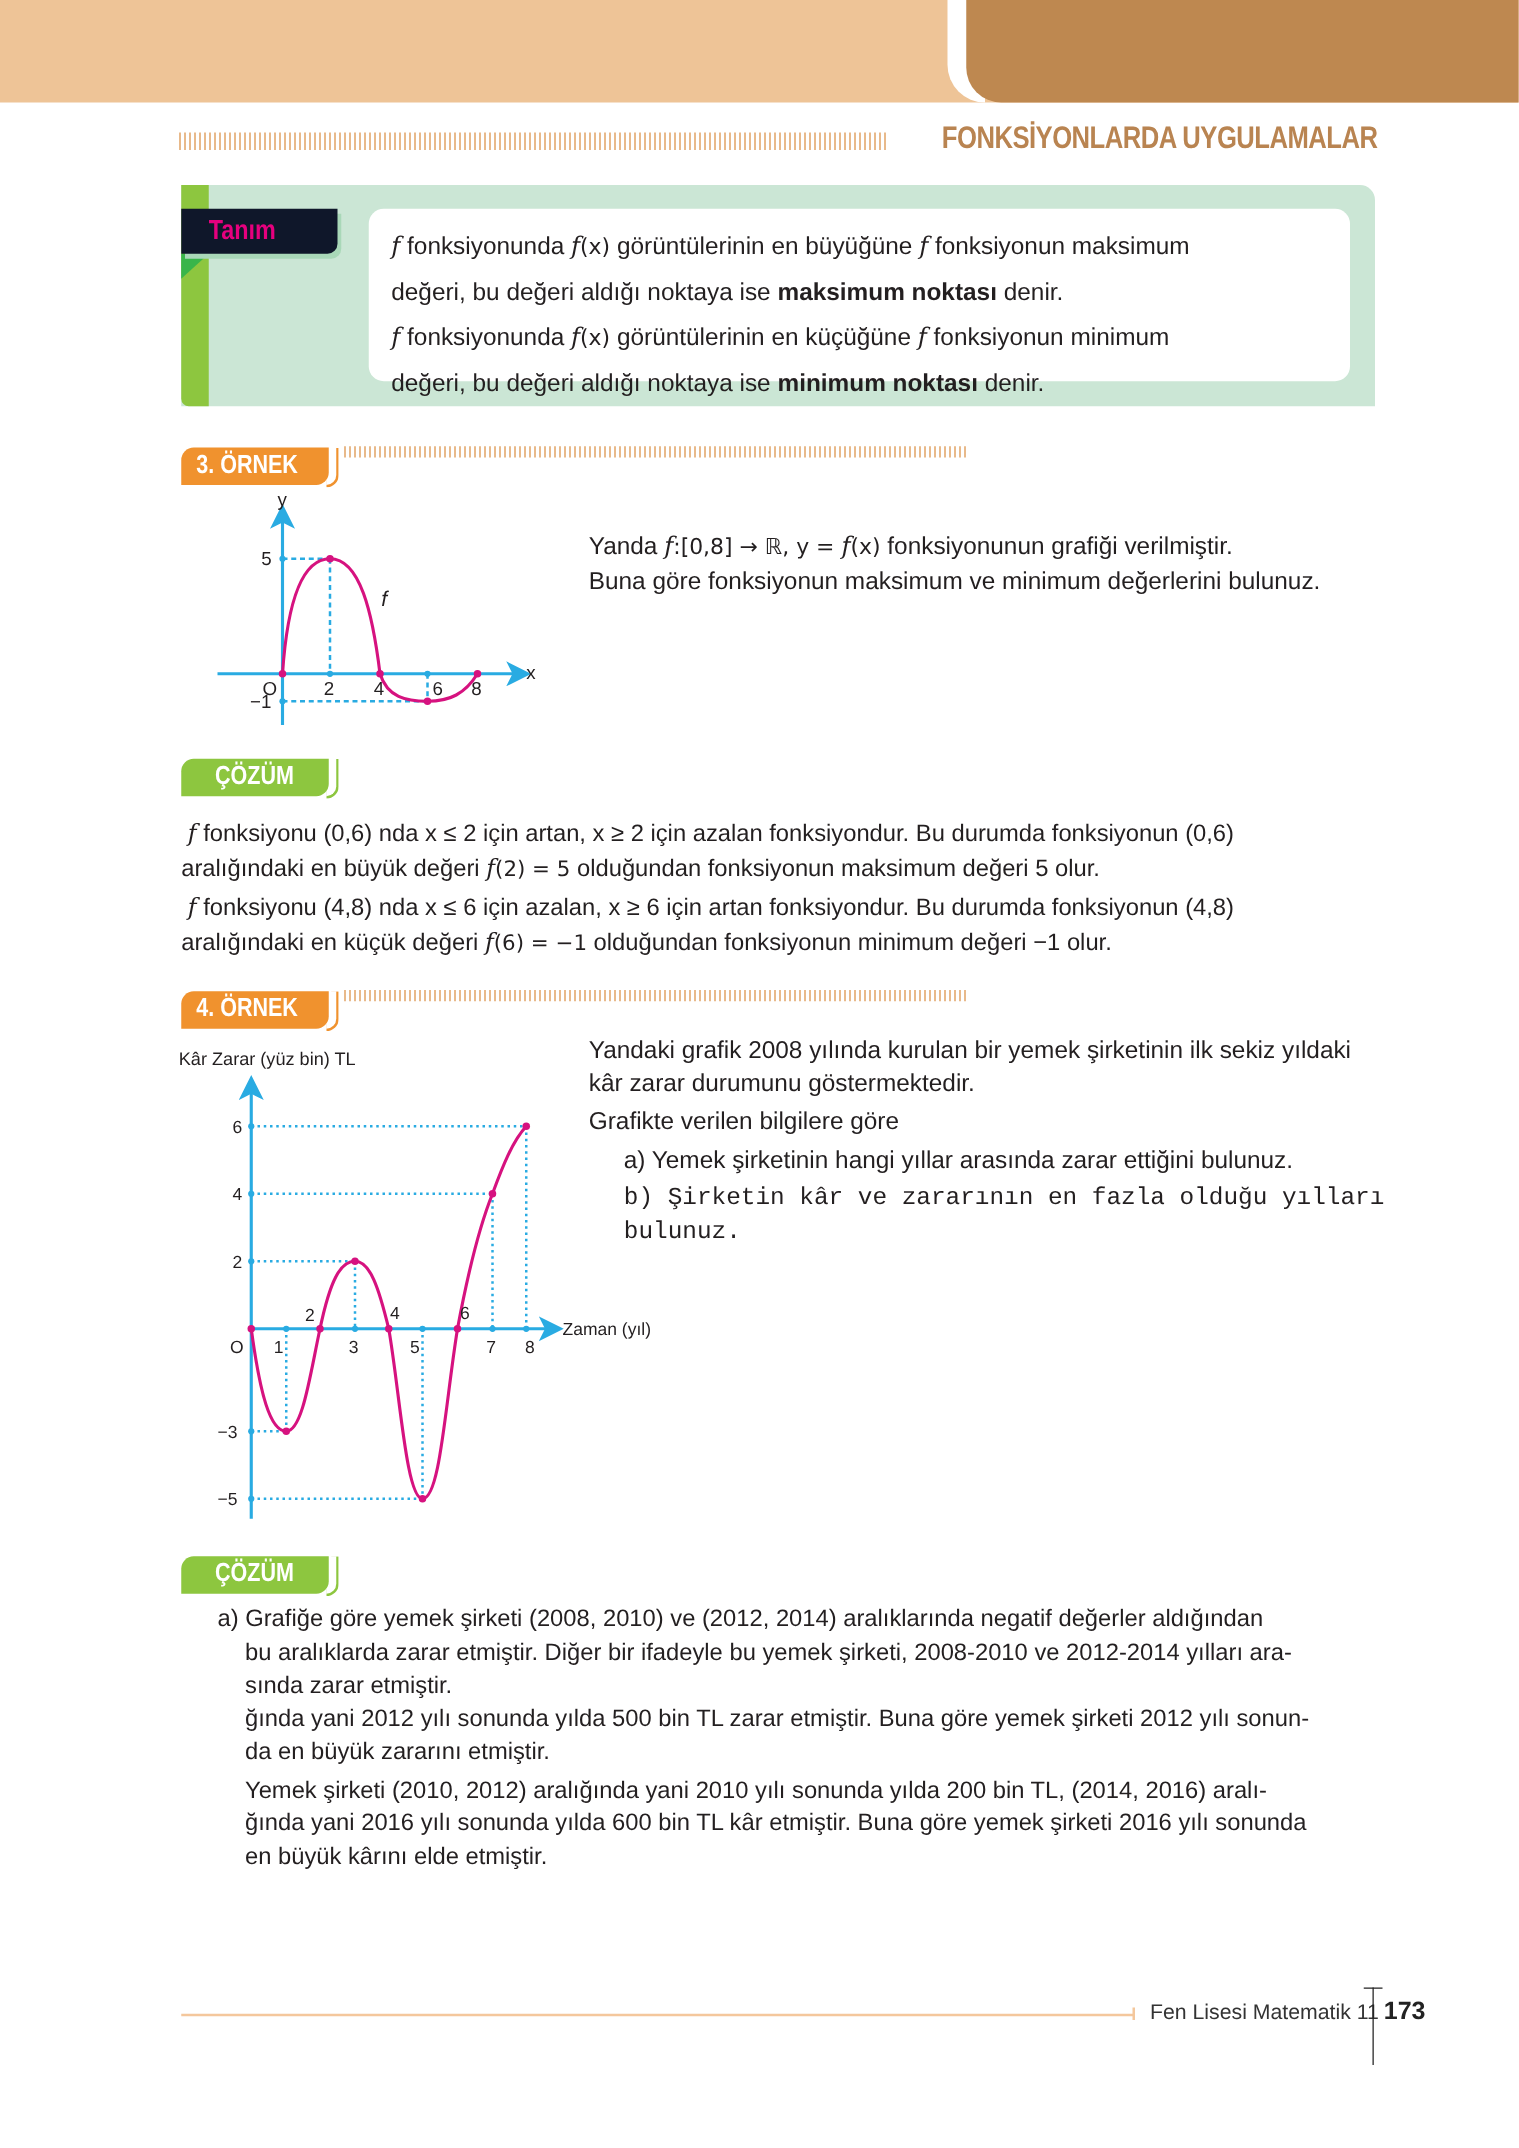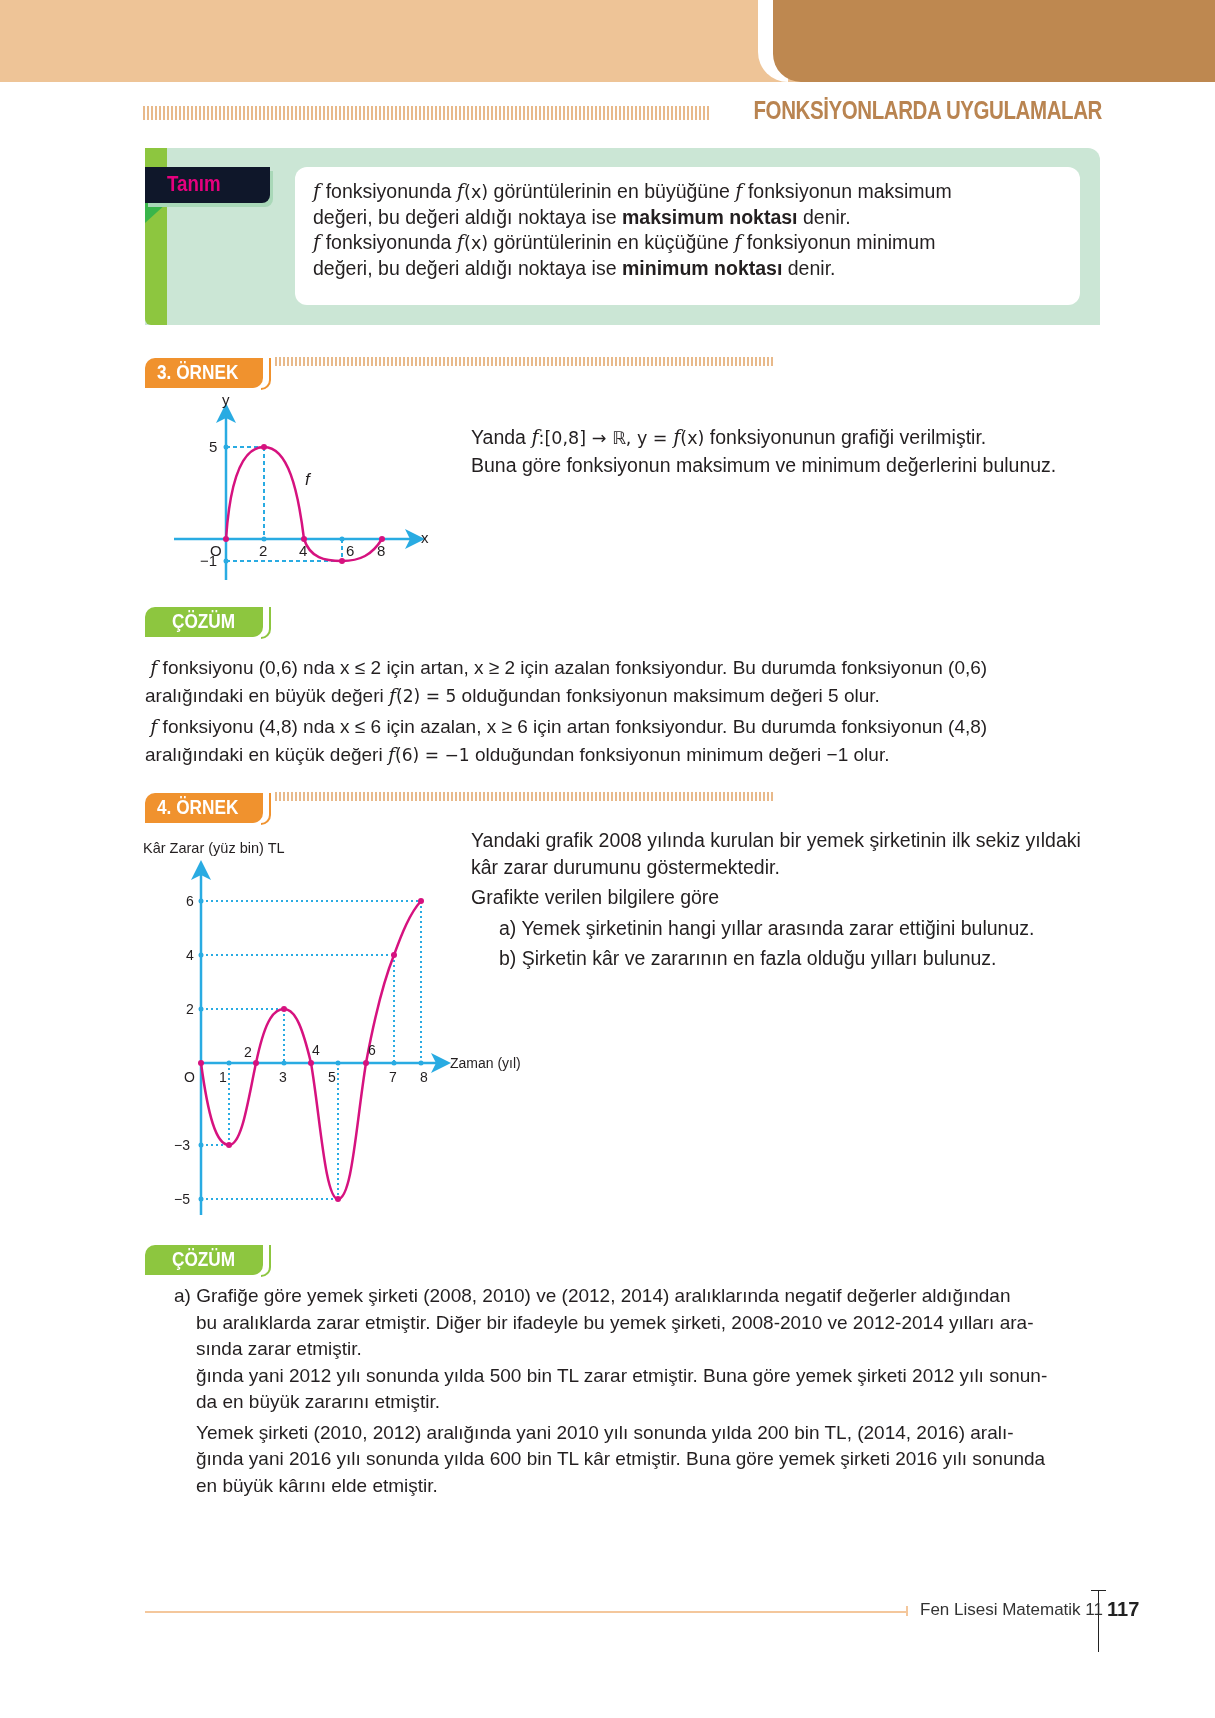--- a/index.html
+++ b/index.html
@@ -17,21 +17,21 @@
 
   
   .def-box { position: absolute; left: 145px; top: 148px; width: 955px; height: 177px; background: #CBE6D5; border-radius: 0 12px 0 0; }
   .def-strip { position: absolute; left: 145px; top: 148px; width: 22px; height: 177px; background: #8DC63F; border-radius: 0 0 0 6px; }
   .def-strip-dark { position: absolute; left: 145px; top: 203px; width: 0; height: 0;
     border-top: 20px solid #39B54A; border-right: 22px solid transparent; }
   .def-tab { position: absolute; left: 145px; top: 167px; width: 125px; height: 36px; background: #0f172a;
     border-radius: 0 0 8px 0; box-shadow: 3px 4px 0 #A9D8B8; }
   .def-tab span { position: absolute; left: 22px; top: 4px; font-weight: bold; font-size: 22px; color: #E6007E; transform: scaleX(0.85); transform-origin: left center; }
   .def-inner { position: absolute; left: 295px; top: 167px; width: 785px; height: 138px; background: #ffffff; border-radius: 12px;
-    padding: 12px 18px; font-size: 19.5px; line-height: 25px; color: #231f20; }
+    padding: 12px 18px; font-size: 19.5px; line-height: 36px; color: #231f20; }
 
   .mi { font-family: "DejaVu Serif", serif; font-style: italic; }
   .mn { font-family: "DejaVu Sans", sans-serif; font-size: 0.9em; }
 
   
   .ornek-tab { position: absolute; height: 30px; background: #F0922E; color: #ffffff; font-weight: bold; font-size: 21px;
     border-radius: 10px 0 10px 0; padding: 2px 0 0 12px; }
   .ornek-tab span { display: inline-block; transform: scaleX(0.82); transform-origin: left center; white-space: nowrap; }
   .ornek-tab:after { content: ""; position: absolute; right: -8px; top: 0; width: 8px; height: 30px; border-right: 2px solid #F0922E; border-bottom: 2px solid #F0922E; border-radius: 0 0 10px 0; }
 
@@ -204,33 +204,33 @@
     <text x="218" y="200">6</text>
     <text x="300" y="213">Zaman (yıl)</text>
   </g>
 </svg>
 
 <div class="para" style="left:471px; top:827px; width:640px;">
   <p>Yandaki grafik 2008 yılında kurulan bir yemek şirketinin ilk sekiz yıldaki</p>
   <p>kâr zarar durumunu göstermektedir.</p>
   <p class="gap">Grafikte verilen bilgilere göre</p>
   <p class="gap" style="padding-left:28px;">a) Yemek şirketinin hangi yıllar arasında zarar ettiğini bulunuz.</p>
-  <p class="gap" style="padding-left:28px;">b) Şirketin kâr ve zararının en fazla olduğu yılları bulunuz.</p>
+  <p class="gap" style="padding-left:28px;font-family:Liberation Mono, monospace;">b) Şirketin kâr ve zararının en fazla olduğu yılları bulunuz.</p>
 </div>
 
 <div class="cozum-tab" style="left:145px; top:1245px; width:118px;"><span>ÇÖZÜM</span></div>
 <div class="para" style="left:174px; top:1283px; width:936px; font-size:19px;">
   <p>a) Grafiğe göre yemek şirketi (2008, 2010) ve (2012, 2014) aralıklarında negatif değerler aldığından</p>
   <p style="padding-left:22px;">bu aralıklarda zarar etmiştir. Diğer bir ifadeyle bu yemek şirketi, 2008-2010 ve 2012-2014 yılları ara-</p>
   <p style="padding-left:22px;">sında zarar etmiştir.</p>
   <p style="padding-left:22px;">ğında yani 2012 yılı sonunda yılda 500 bin TL zarar etmiştir. Buna göre yemek şirketi 2012 yılı sonun-</p>
   <p style="padding-left:22px;">da en büyük zararını etmiştir.</p>
   <p class="gap" style="padding-left:22px;">Yemek şirketi (2010, 2012) aralığında yani 2010 yılı sonunda yılda 200 bin TL, (2014, 2016) aralı-</p>
   <p style="padding-left:22px;">ğında yani 2016 yılı sonunda yılda 600 bin TL kâr etmiştir. Buna göre yemek şirketi 2016 yılı sonunda</p>
   <p style="padding-left:22px;">en büyük kârını elde etmiştir.</p>
 </div>
 
 <div class="footer-line"></div>
 <div class="footer-tick"></div>
 <div class="footer-text">Fen Lisesi Matematik 11</div>
 <div class="footer-vtop"></div>
 <div class="footer-vline"></div>
-<div class="footer-page">117</div>
+<div class="footer-page">173</div>
 
 </body></html>

